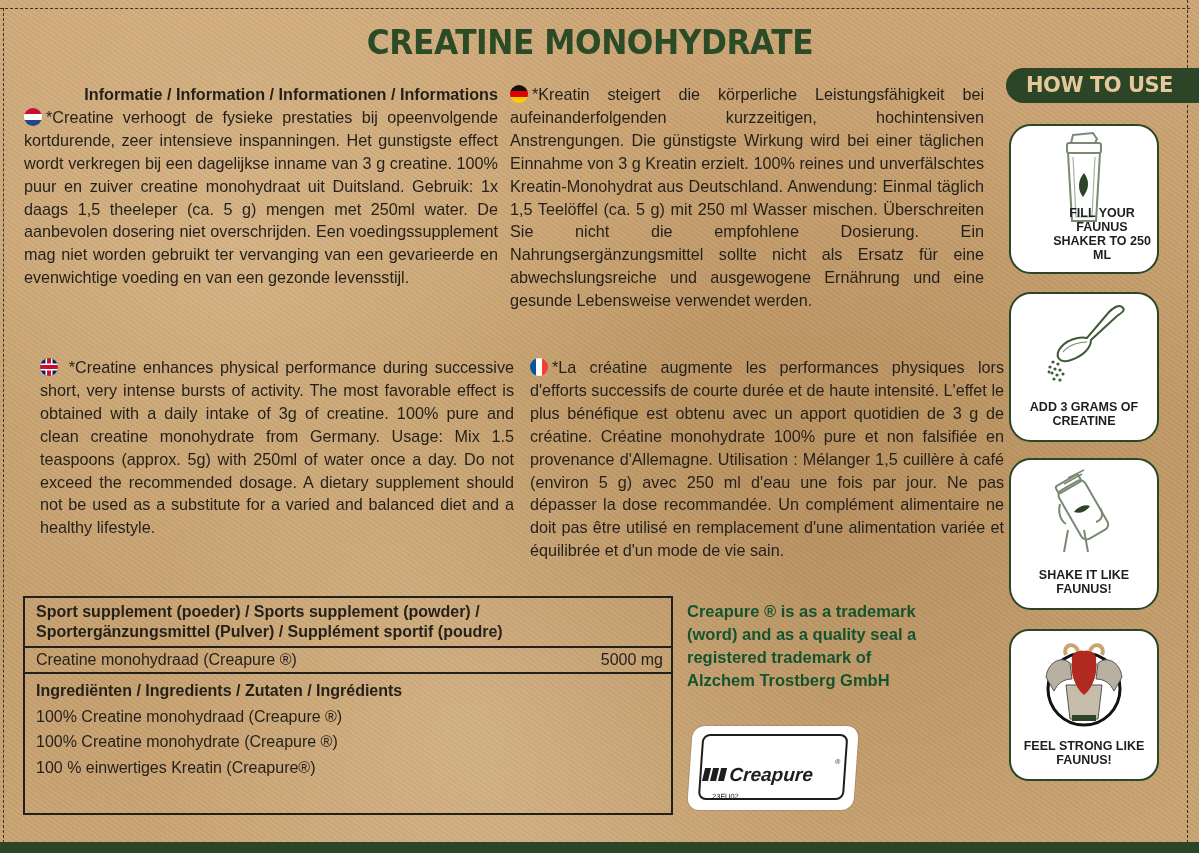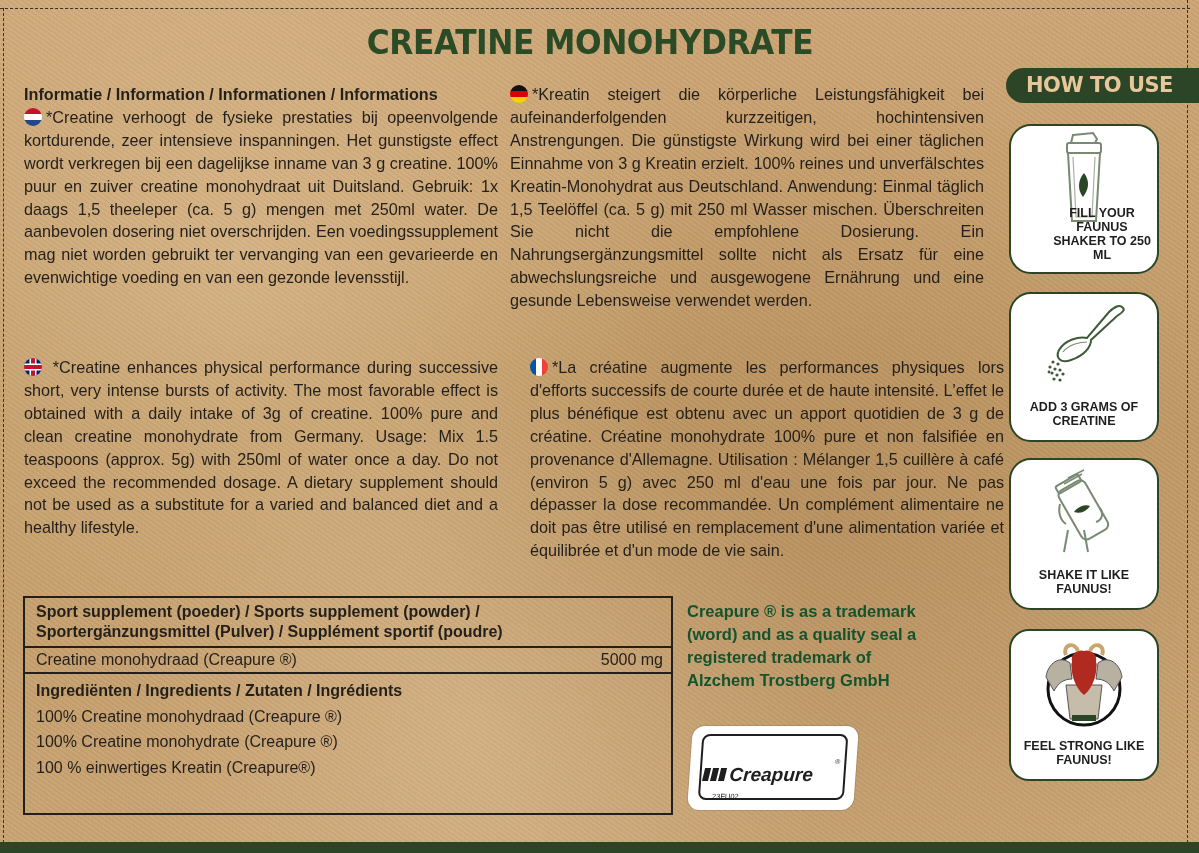--- a/index.html
+++ b/index.html
@@ -24,23 +24,23 @@
   .title {
     position: absolute; left: 0; top: 22px; width: 1180px; text-align: center;
     font-family: "DejaVu Sans", sans-serif; font-weight: bold; font-size: 34px;
     color: #2b4a26; letter-spacing: -0.5px; transform: scaleX(0.92);
   }
 
   .col { position: absolute; font-size: 16.2px; line-height: 22.9px; text-align: justify; color: #231f1a; }
   .col p { margin: 0; }
   .col-nl { left: 24px; top: 83px; width: 474px; }
   .col-de { left: 510px; top: 83px; width: 474px; }
-  .col-en { left: 24px; top: 356px; width: 474px; }
+  .col-en { left: 40px; top: 356px; width: 474px; }
   .col-fr { left: 510px; top: 356px; width: 474px; margin-left: 20px; }
-  .head-bold { font-weight: bold; display: block; text-align: left; }
+  .head-bold { font-weight: bold; display: block; text-align: right; }
   .flag {
     display: inline-block; width: 18px; height: 18px; border-radius: 50%;
     vertical-align: -3px; margin-right: 4px; overflow: hidden; position: relative;
   }
   .flag-nl { background: linear-gradient(180deg, #c8102e 0 33%, #ffffff 33% 66%, #21468b 66% 100%); }
   .flag-de { background: linear-gradient(180deg, #111 0 33%, #dd0000 33% 66%, #ffce00 66% 100%); }
   .flag-fr { background: linear-gradient(90deg, #0055a4 0 33%, #ffffff 33% 66%, #ef4135 66% 100%); }
   .flag-uk { background: #012169; }
   .flag-uk::before { content: ""; position: absolute; left: 7px; top: 0; width: 4px; height: 18px; background: #c8102e; box-shadow: 0 0 0 1.5px #fff; }
   .flag-uk::after { content: ""; position: absolute; left: 0; top: 7px; width: 18px; height: 4px; background: #c8102e; box-shadow: 0 0 0 1.5px #fff; }

